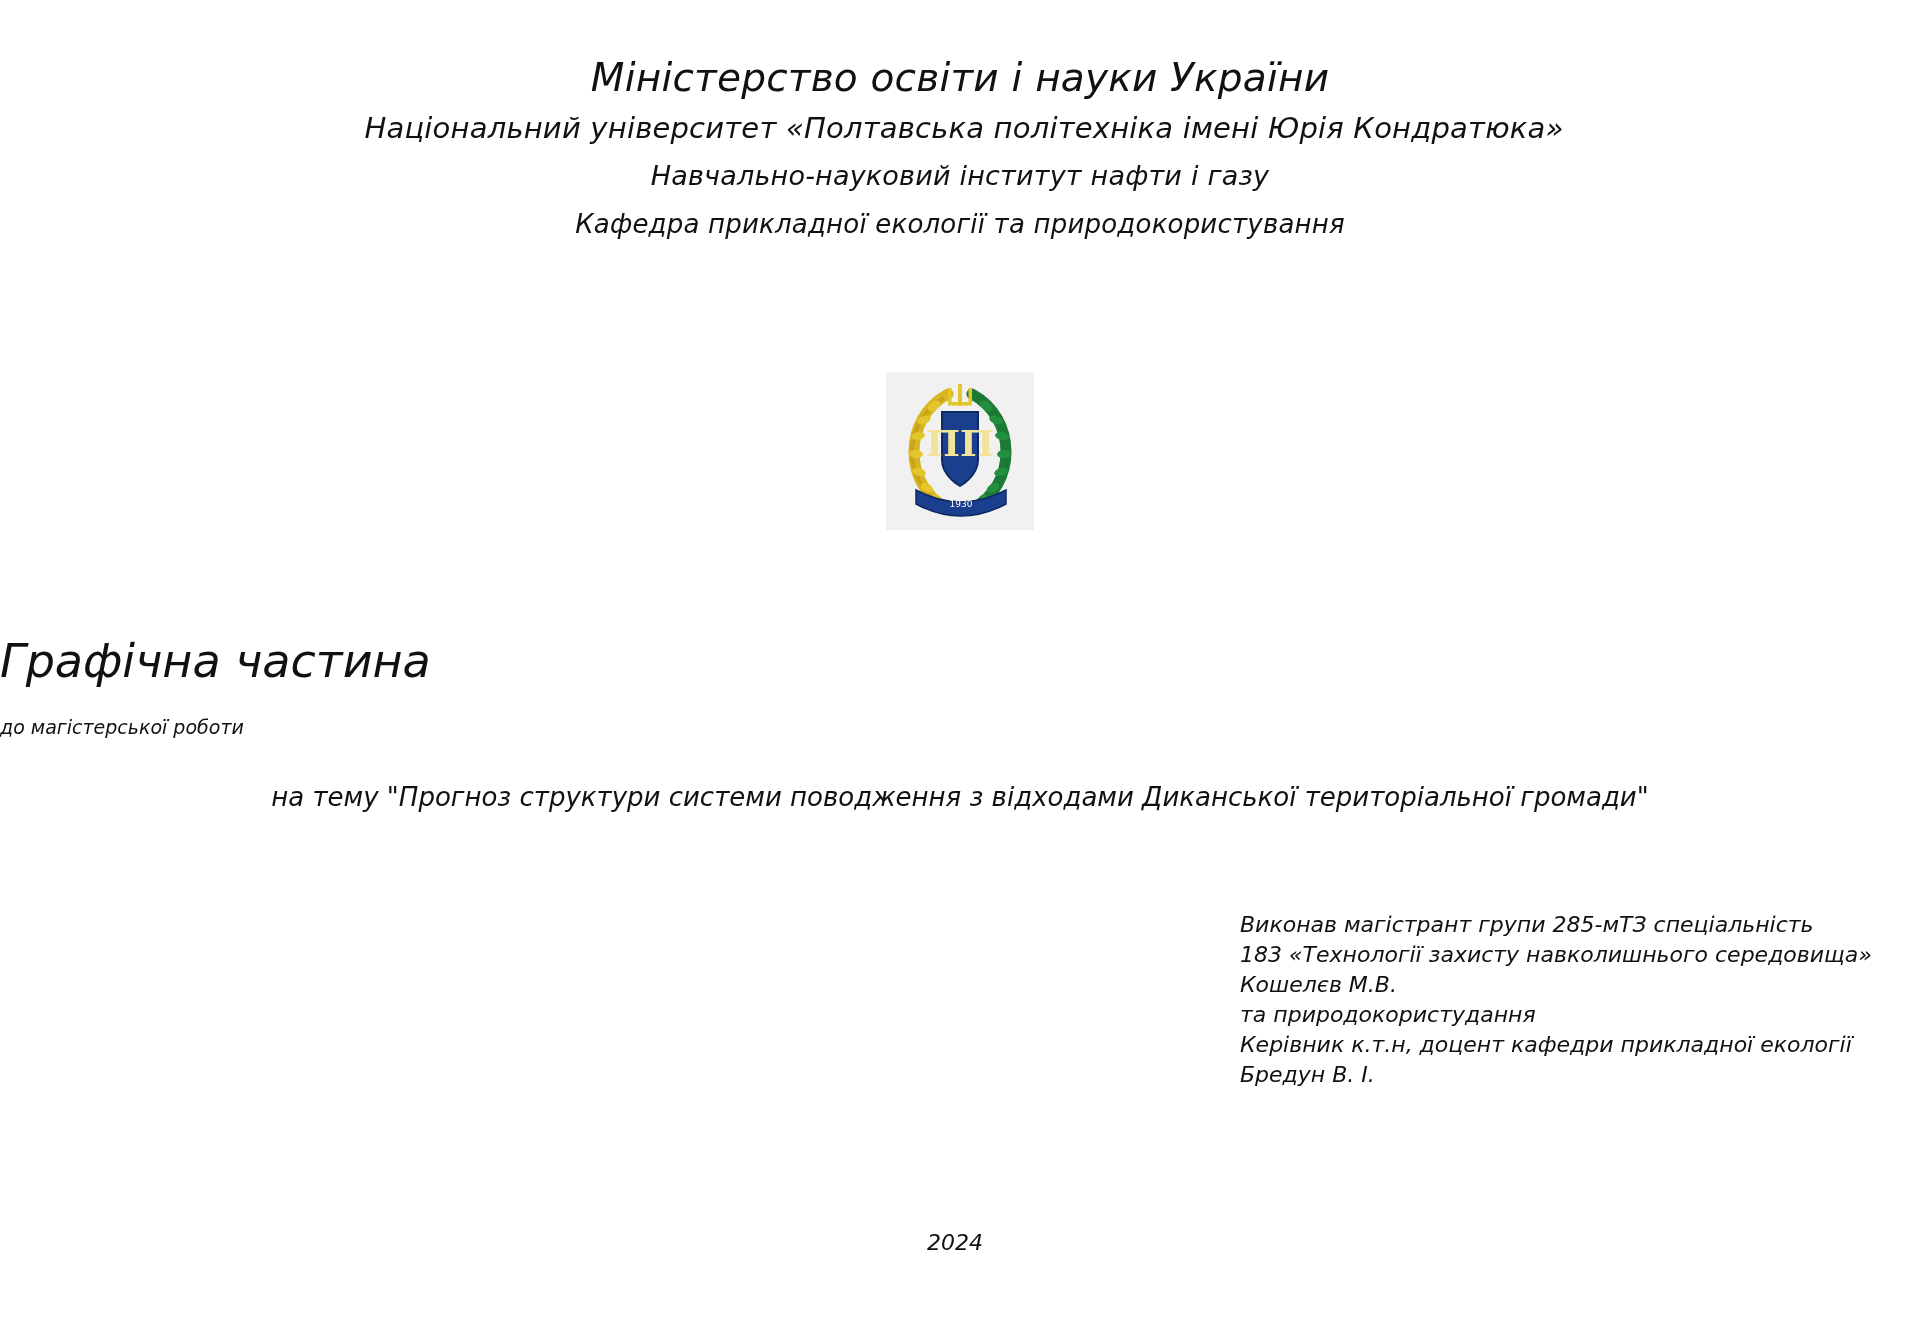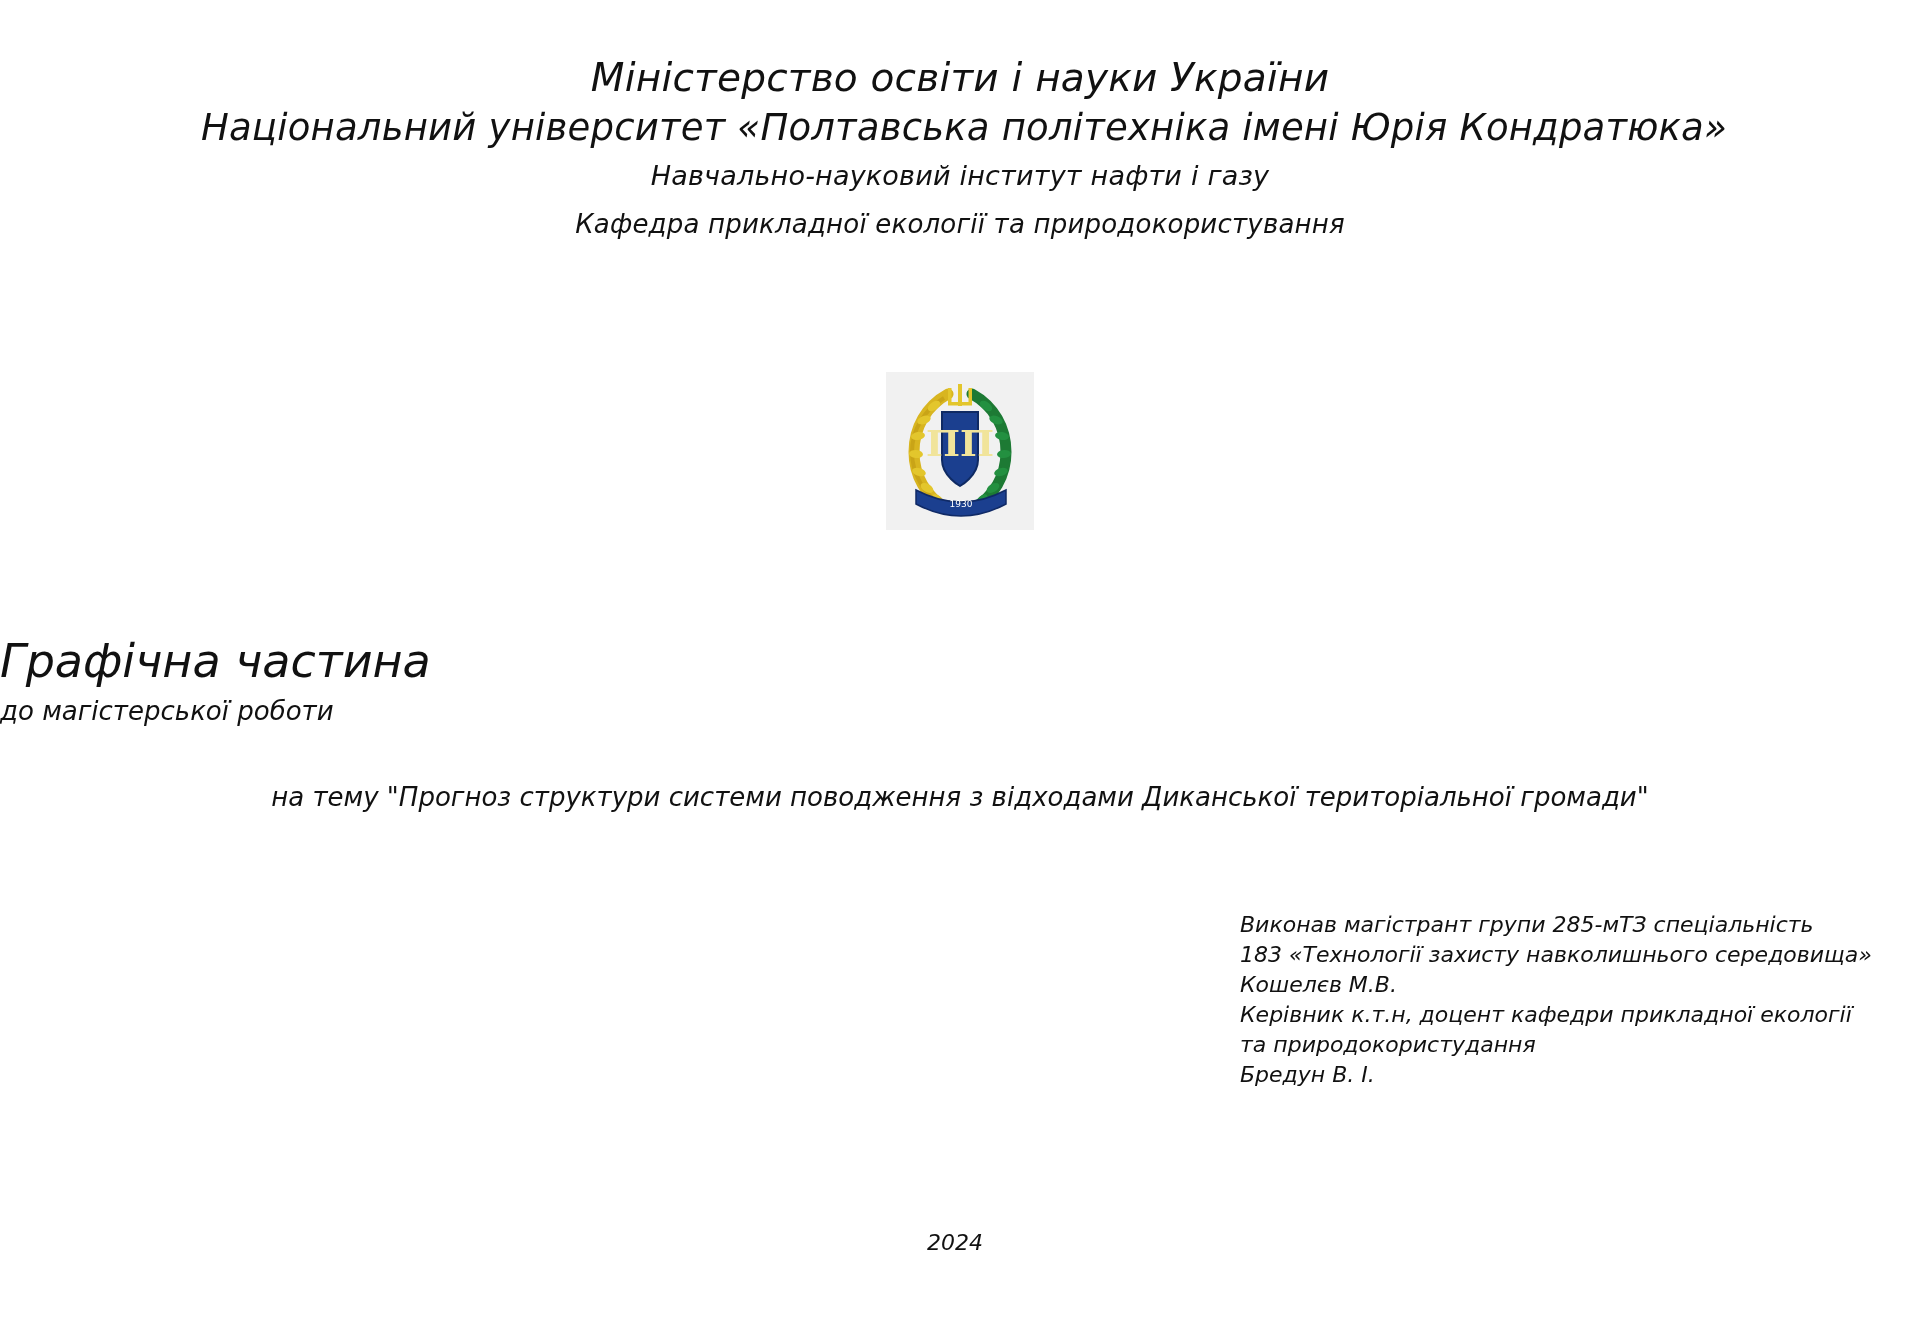--- a/index.html
+++ b/index.html
@@ -34,21 +34,21 @@
     font-style: italic;
     letter-spacing: 0.2px;
     white-space: nowrap;
   }
   .header .l0 {
     font-size: 39px;
     line-height: 52px;
     font-weight: 400;
   }
   .header .l1 {
-    font-size: 37px;
+    font-size: 29px;
     line-height: 48px;
     margin-left: 8px;
   }
   .header .l2 {
     font-size: 27px;
     line-height: 48px;
   }
   .header .l3 {
     font-size: 26px;
     line-height: 48px;
@@ -77,24 +77,24 @@
     left: 0;
     right: 0;
     text-align: left;
   }
   .doc-title {
     font-size: 46px;
     font-style: italic;
     line-height: 58px;
   }
   .doc-subtitle {
-    font-size: 26px;
+    font-size: 19px;
     font-style: italic;
     line-height: 34px;
-    margin-top: 4px;
+    margin-top: 20px;
   }
   .topic {
     position: absolute;
     top: 780px;
     left: 0;
     right: 0;
     text-align: center;
     font-size: 26px;
     font-style: italic;
     line-height: 34px;
@@ -189,22 +189,22 @@
     <div class="doc-title">Графічна частина</div>
     <div class="doc-subtitle">до магістерської роботи</div>
   </div>
 
   <div class="topic">на тему "Прогноз структури системи поводження з відходами Диканської територіальної громади"</div>
 
   <div class="signature">
     <div>Виконав магістрант групи 285-мТЗ спеціальність</div>
     <div>183 «Технології захисту навколишнього середовища»</div>
     <div>Кошелєв М.В.</div>
+    <div>та природокористудання</div>
     <div>Керівник к.т.н, доцент кафедри прикладної екології</div>
-    <div>та природокористудання</div>
     <div>Бредун В. І.</div>
   </div>
 
   <div class="year">
     <span>2024</span>
   </div>
 
 </div>
 
 </body></html>

